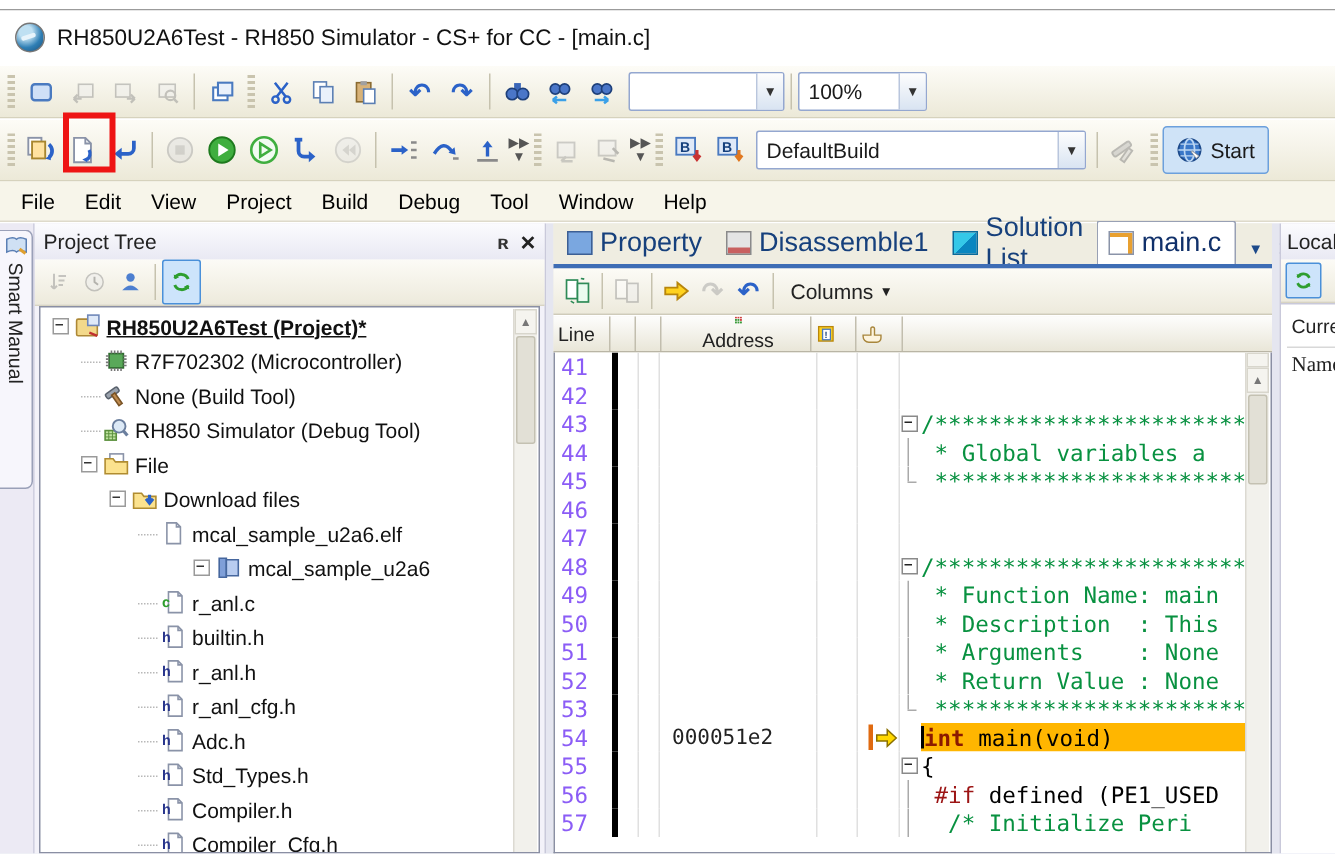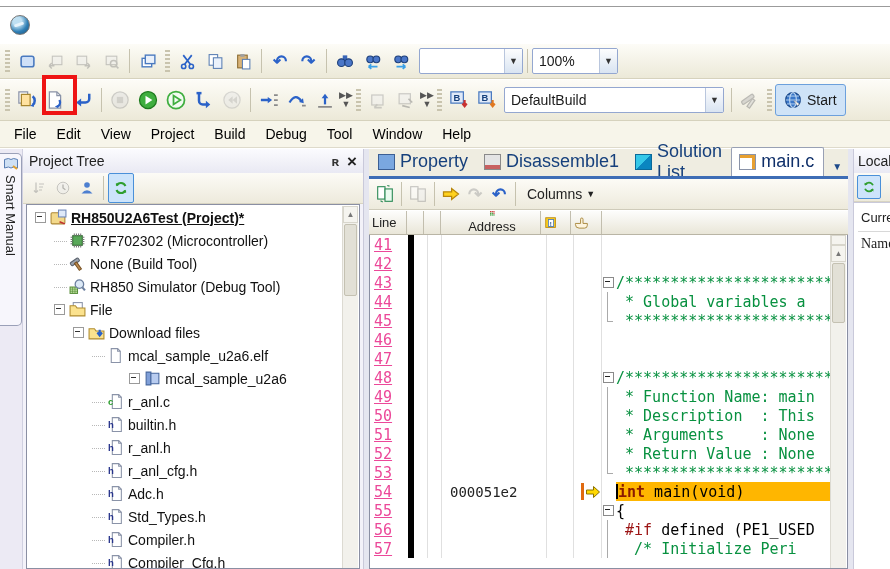--- a/index.html
+++ b/index.html
@@ -85,21 +85,21 @@
   .tabicon{width:15px;height:14px;flex:none;}
   .ed-toolbar{height:30px;display:flex;align-items:center;background:linear-gradient(#fcfbf6,#edeadc);
               border-bottom:1px solid #cfcbba;padding-left:4px;}
   .columns-btn{display:flex;align-items:center;gap:4px;padding:3px 7px;font-size:14px;color:#222;}
   .colhead{height:23px;display:flex;background:linear-gradient(#fdfdfc,#e9e6d8);border-bottom:1px solid #b9b5a5;
            font-size:13px;color:#222;border-top:1px solid #fff;}
   .colhead .cell{border-right:1px solid #c2beae;display:flex;align-items:center;padding-left:3px;gap:3px;overflow:hidden;}
   .codebox{flex:1;background:#fff;border:1px solid #8a8fa3;border-top:none;position:relative;overflow:hidden;}
   .code{position:absolute;inset:0 15px 0 0;overflow:hidden;}
   .crow{height:19px;display:flex;align-items:stretch;font-family:"DejaVu Sans Mono",monospace;font-size:15px;}
-  .c-num{width:34px;flex:none;padding-left:4px;border-right:6px solid #000000;color:#ec4899;display:flex;align-items:center;text-decoration:underline;}
+  .c-num{width:34px;flex:none;padding-left:4px;border-right:4px solid #000000;color:#8b5cf6;display:flex;align-items:center;}
   .c-a{width:13px;flex:none;border-right:1px solid #e0e0e0;}
   .c-b{width:13px;flex:none;border-right:1px solid #e0e0e0;}
   .c-addr{width:96px;flex:none;border-right:1px solid #e0e0e0;padding-left:8px;color:#222;display:flex;align-items:center;font-size:14px;}
   .c-brk{width:26px;flex:none;border-right:1px solid #e0e0e0;}
   .c-ptr{width:27px;flex:none;border-right:1px solid #e0e0e0;display:flex;align-items:center;justify-content:flex-end;}
   .c-code{flex:1;display:flex;align-items:center;overflow:hidden;position:relative;}
   .fold{width:14px;flex:none;height:19px;position:relative;}
   .fold.open::before{content:"";position:absolute;left:1px;top:4px;width:9px;height:9px;border:1px solid #8a8a8a;background:#fff;}
   .fold.open::after{content:"";position:absolute;left:3px;top:8px;width:5px;height:1px;background:#222;}
   .fold.v::before{content:"";position:absolute;left:5px;top:0;bottom:0;width:1px;background:#aaa;}
@@ -122,20 +122,21 @@
                    margin-top:3px;white-space:nowrap;}
   svg{display:block;}
 </style>
 </head>
 <body>
 
 <div class="app">
 
   <div class="titlebar">
     <span class="appicon"></span>
+    <span class="title-text">RH850U2A6Test - RH850 Simulator - CS+ for CC - [main.c]</span>
   </div>
 
   <div class="toolbar tb1">
     <span class="grip"></span>
     <span class="tbtn">
       <svg width="17" height="17" viewBox="0 0 16 16">
           <rect x="2" y="3" width="12" height="10" rx="2" fill="#cfe0f7" stroke="#4a7ac0" stroke-width="1.5"></rect>
         </svg>
       </span>
     <span class="tbtn disabled">

